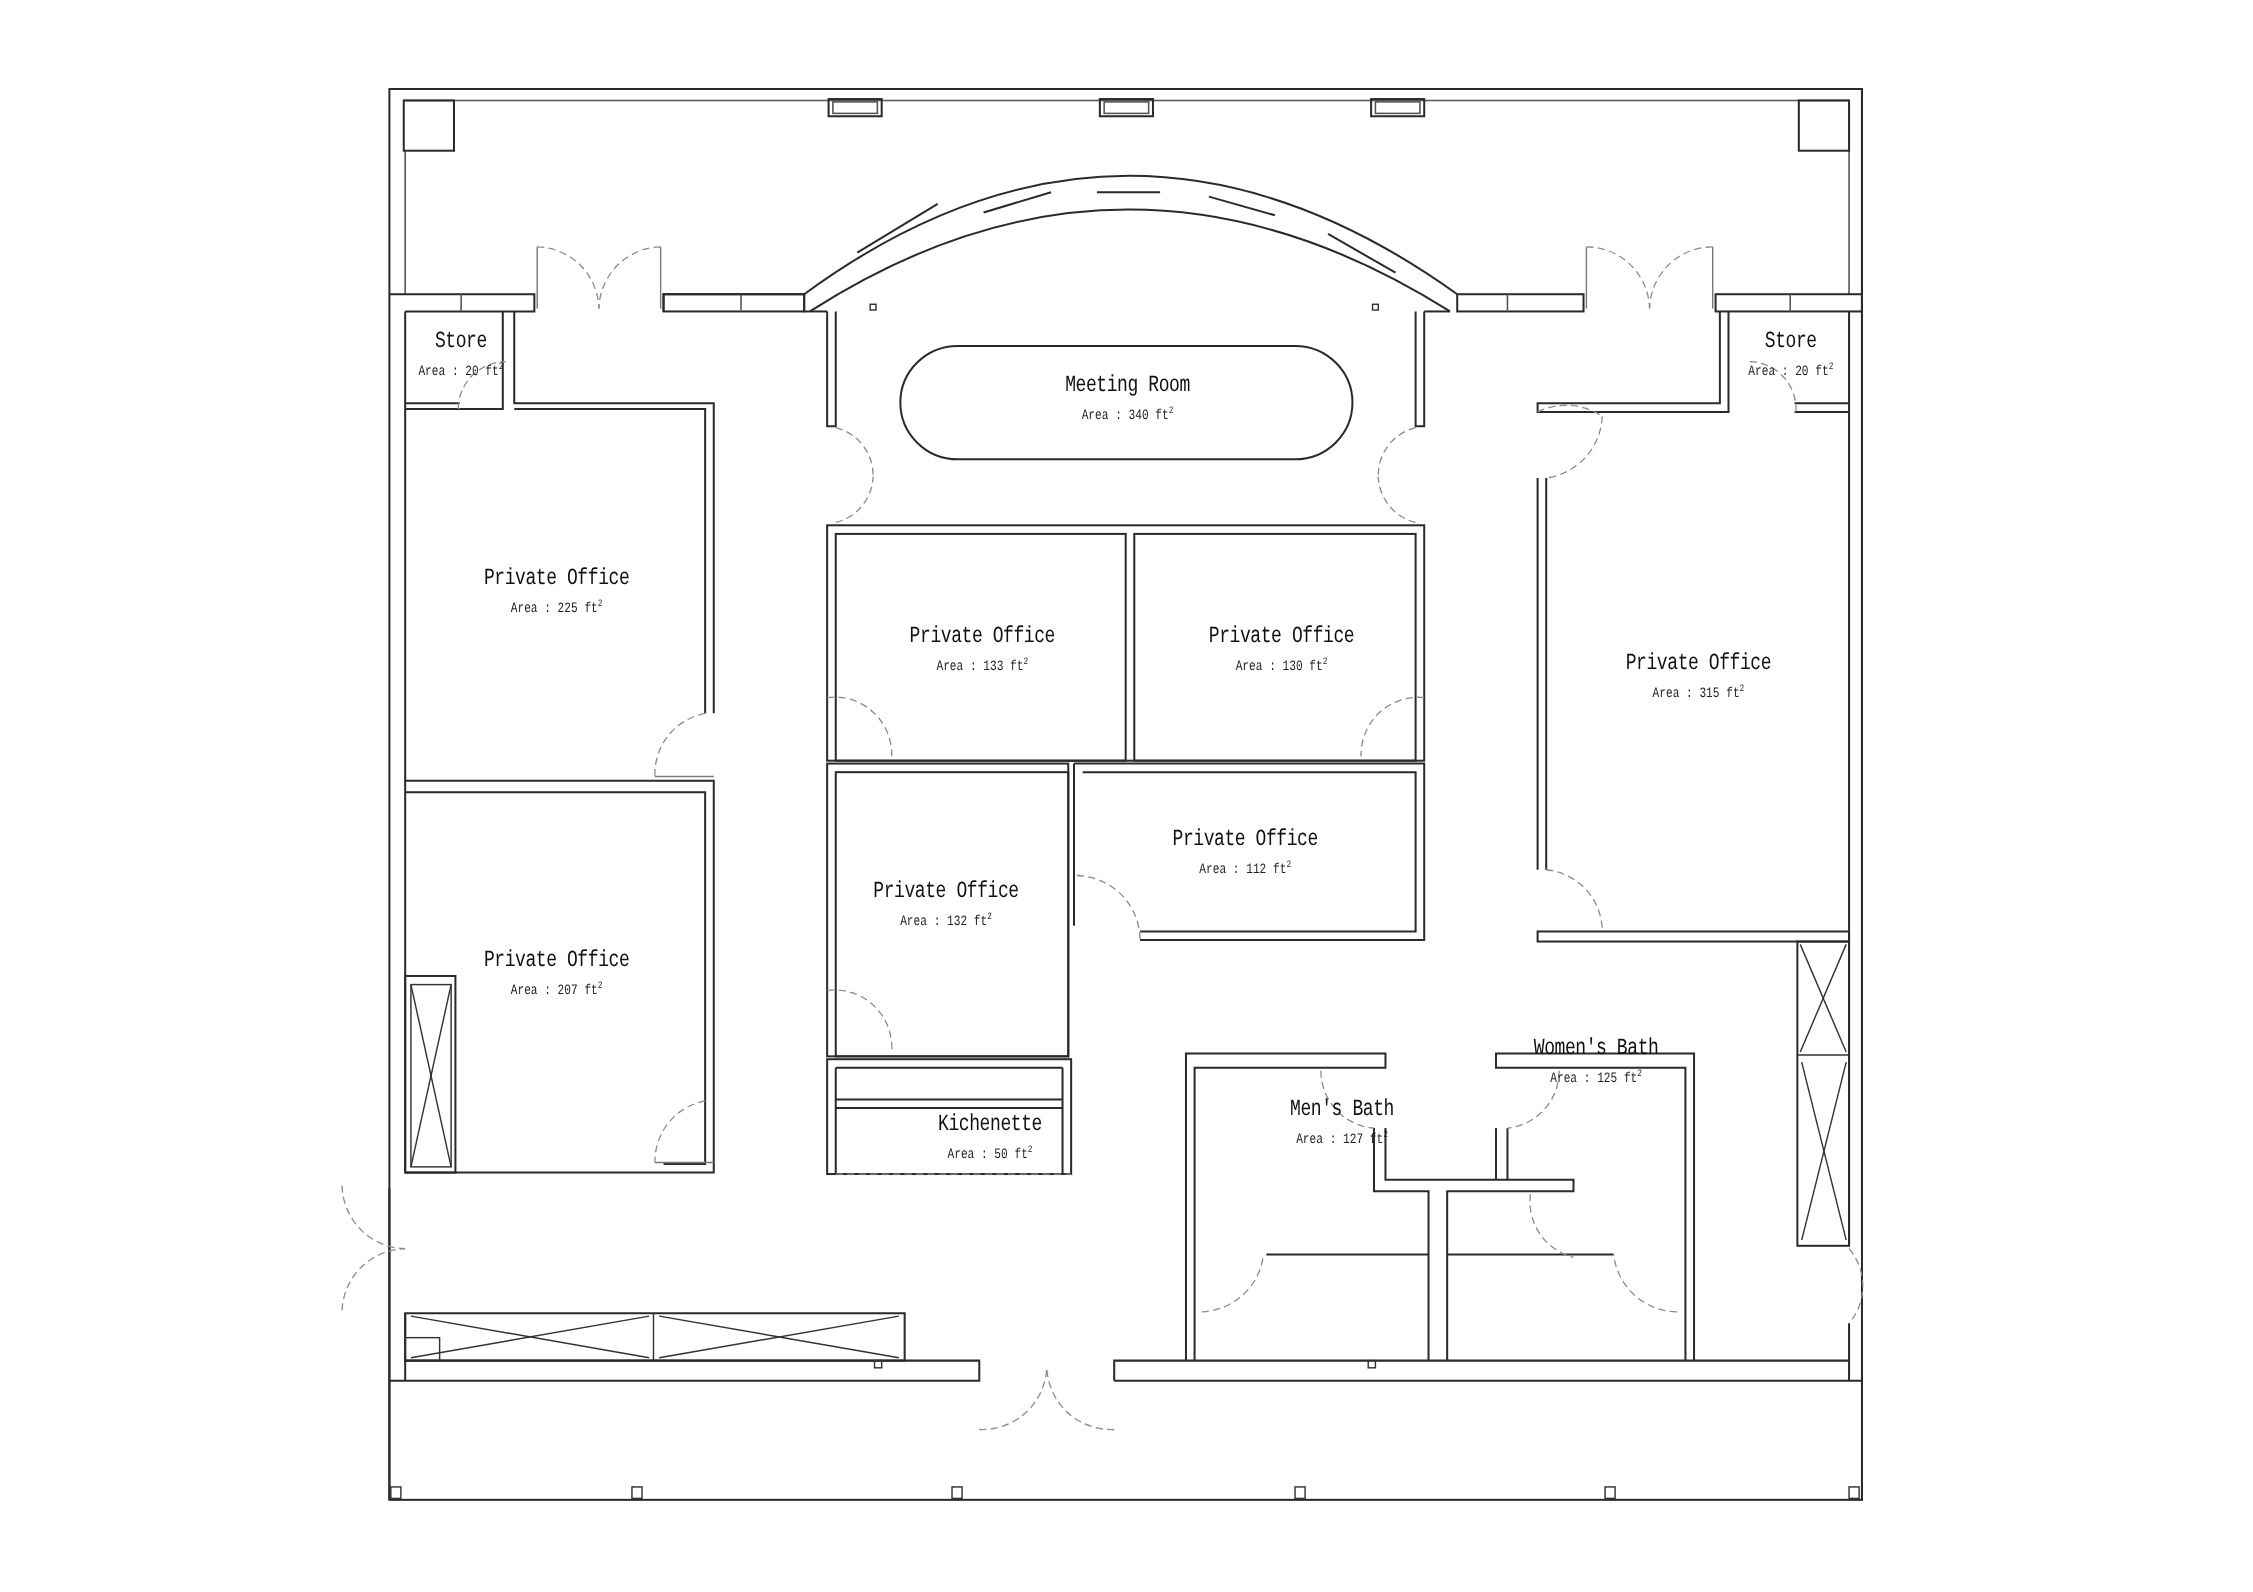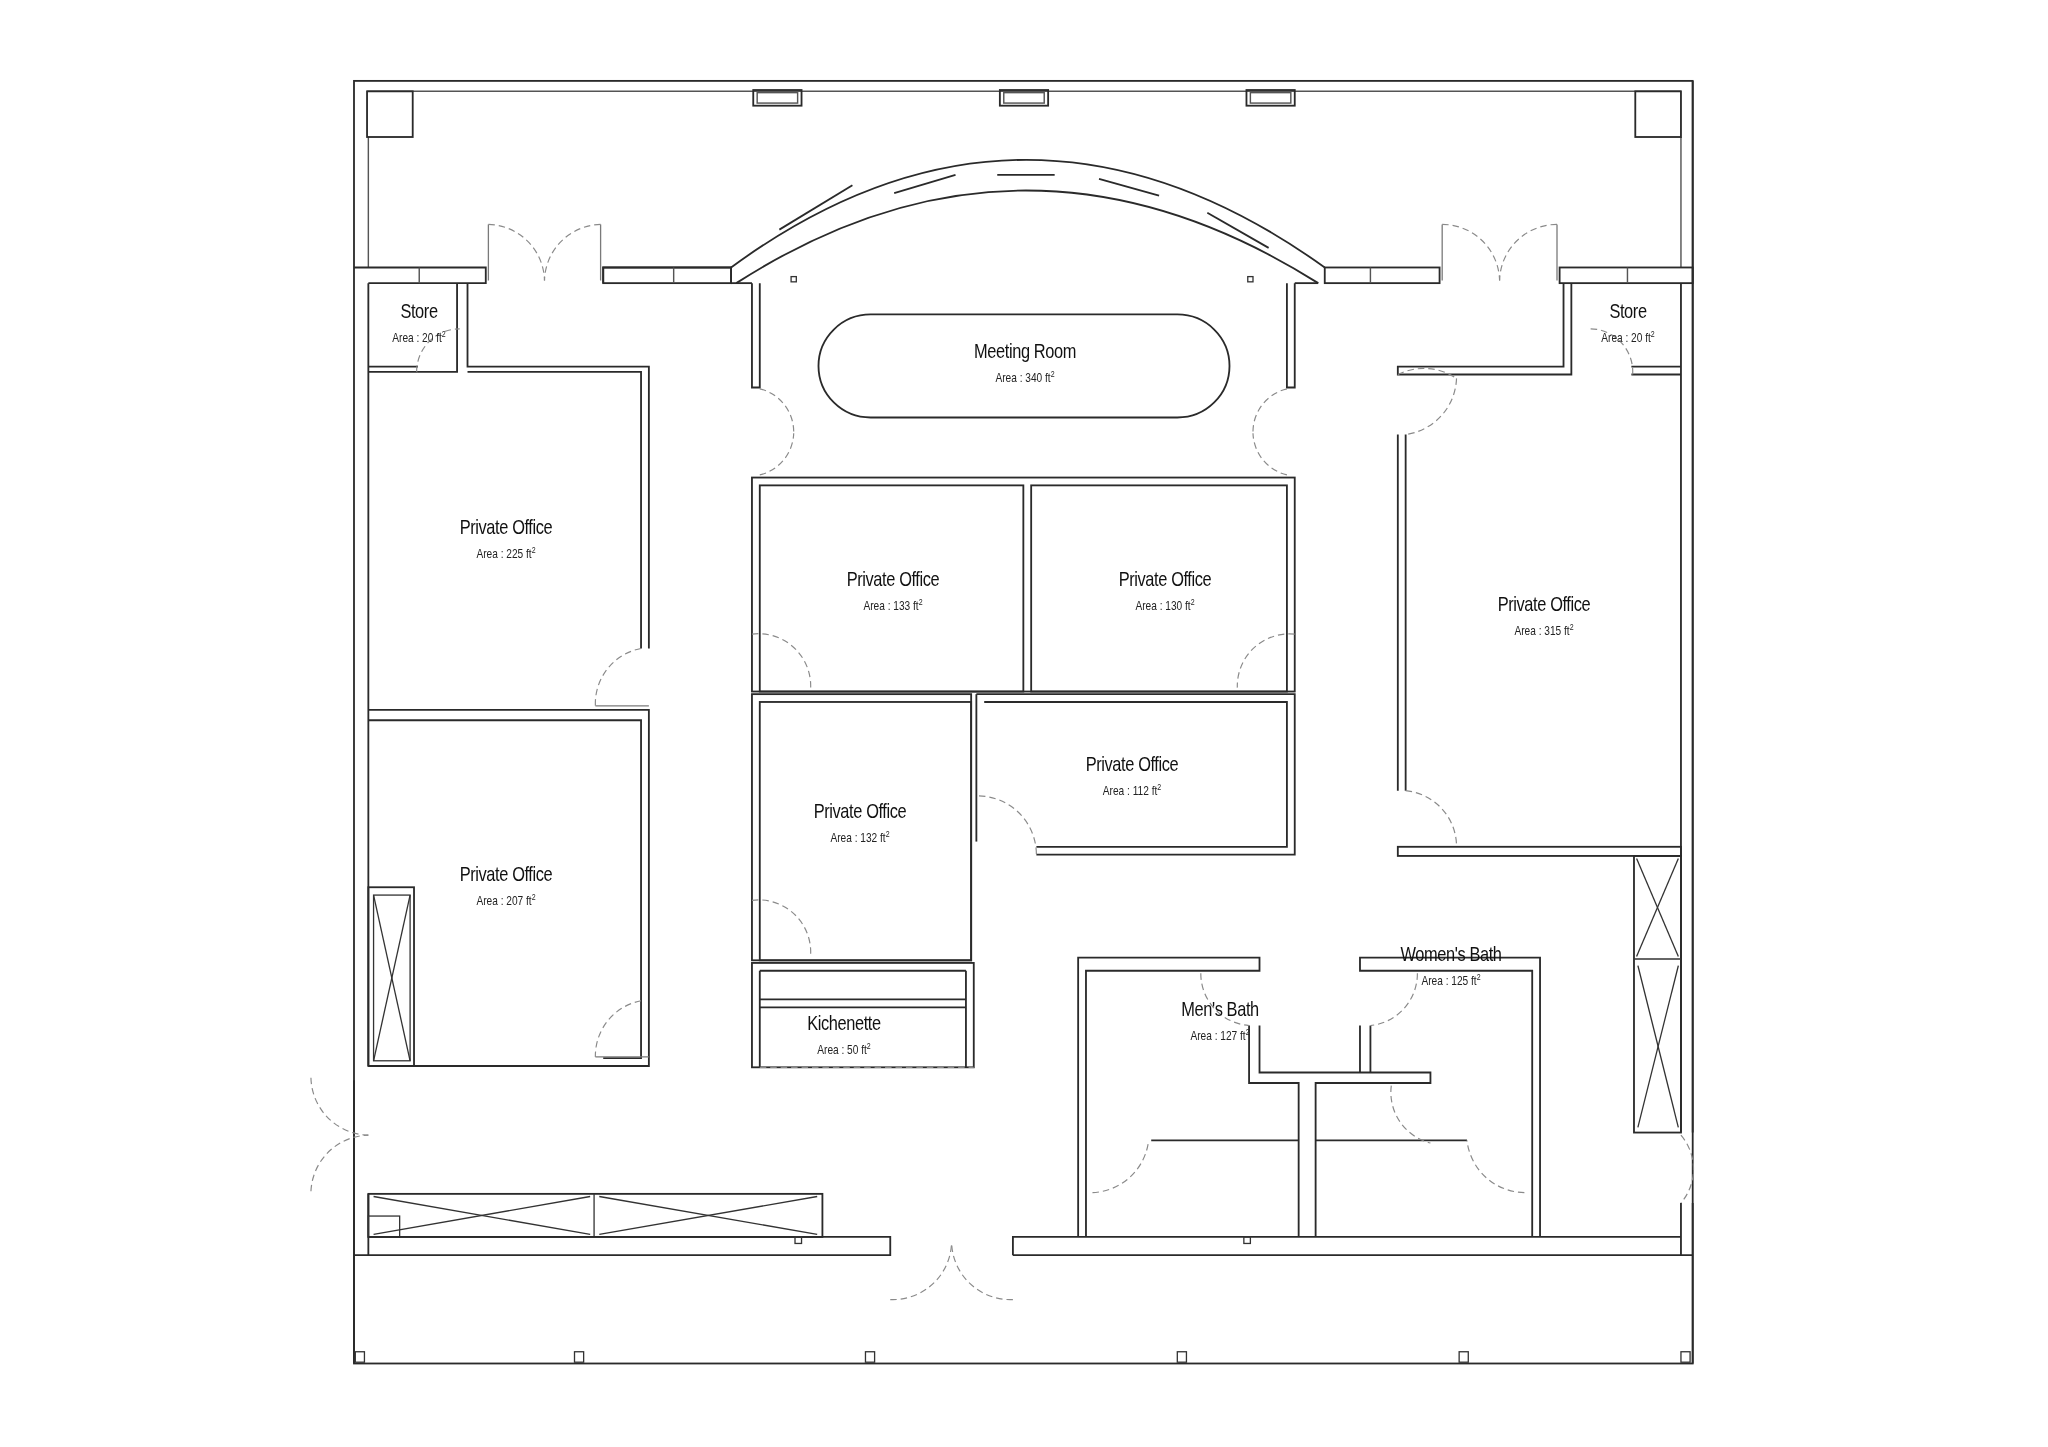--- a/index.html
+++ b/index.html
@@ -3,21 +3,21 @@
 <meta charset="utf-8">
 <style>
   html, body { margin: 0; padding: 0; background: #ffffff; }
   body { width: 2048px; height: 1447px; overflow: hidden; position: relative; font-family: "DejaVu Sans", sans-serif; }
   #plan { position: absolute; left: 0; top: 0; width: 2048px; height: 1447px; }
   .w { fill: none; stroke: #2a2a2a; stroke-width: 1.4; }
   .wt { fill: none; stroke: #555; stroke-width: 1.1; }
   .door { fill: none; stroke: #8a8a8a; stroke-width: 0.9; stroke-dasharray: 5 3; }
   .leaf { fill: none; stroke: #7a7a7a; stroke-width: 1; }
   .cab { fill: none; stroke: #333; stroke-width: 1; }
-  .room-label { position: absolute; transform: translate(-50%, -50%); text-align: center; color: #111; white-space: nowrap; font-family: Liberation Sans, sans-serif; }
+  .room-label { position: absolute; transform: translate(-50%, -50%); text-align: center; color: #111; white-space: nowrap; font-family: Liberation Mono, monospace; }
   .room-name { display: block; font-size: 21px; letter-spacing: -0.5px; transform: scaleX(0.78); }
   .room-area { display: block; font-size: 13px; margin-top: 6px; transform: scaleX(0.78); color: #222; }
   .room-area sup { font-size: 9px; }
 </style>
 </head>
 <body>
 
 <svg id="plan" viewBox="0 0 1569 1109" xmlns="http://www.w3.org/2000/svg">
 
   <g>
@@ -227,21 +227,21 @@
   <span class="room-area"><span>Area : 112 ft</span><sup>2</sup></span>
 </div>
 <div class="room-label" style="left:860px;top:822px;">
   <span class="room-name">Private Office</span>
   <span class="room-area"><span>Area : 132 ft</span><sup>2</sup></span>
 </div>
 <div class="room-label" style="left:506px;top:885px;">
   <span class="room-name">Private Office</span>
   <span class="room-area"><span>Area : 207 ft</span><sup>2</sup></span>
 </div>
-<div class="room-label" style="left:844px;top:1034px;">
+<div class="room-label" style="left:900px;top:1034px;">
   <span class="room-name">Kichenette</span>
   <span class="room-area"><span>Area : 50 ft</span><sup>2</sup></span>
 </div>
 <div class="room-label" style="left:1220px;top:1020px;">
   <span class="room-name">Men's Bath</span>
   <span class="room-area"><span>Area : 127 ft</span><sup>2</sup></span>
 </div>
 <div class="room-label" style="left:1451px;top:965px;">
   <span class="room-name">Women's Bath</span>
   <span class="room-area"><span>Area : 125 ft</span><sup>2</sup></span>

